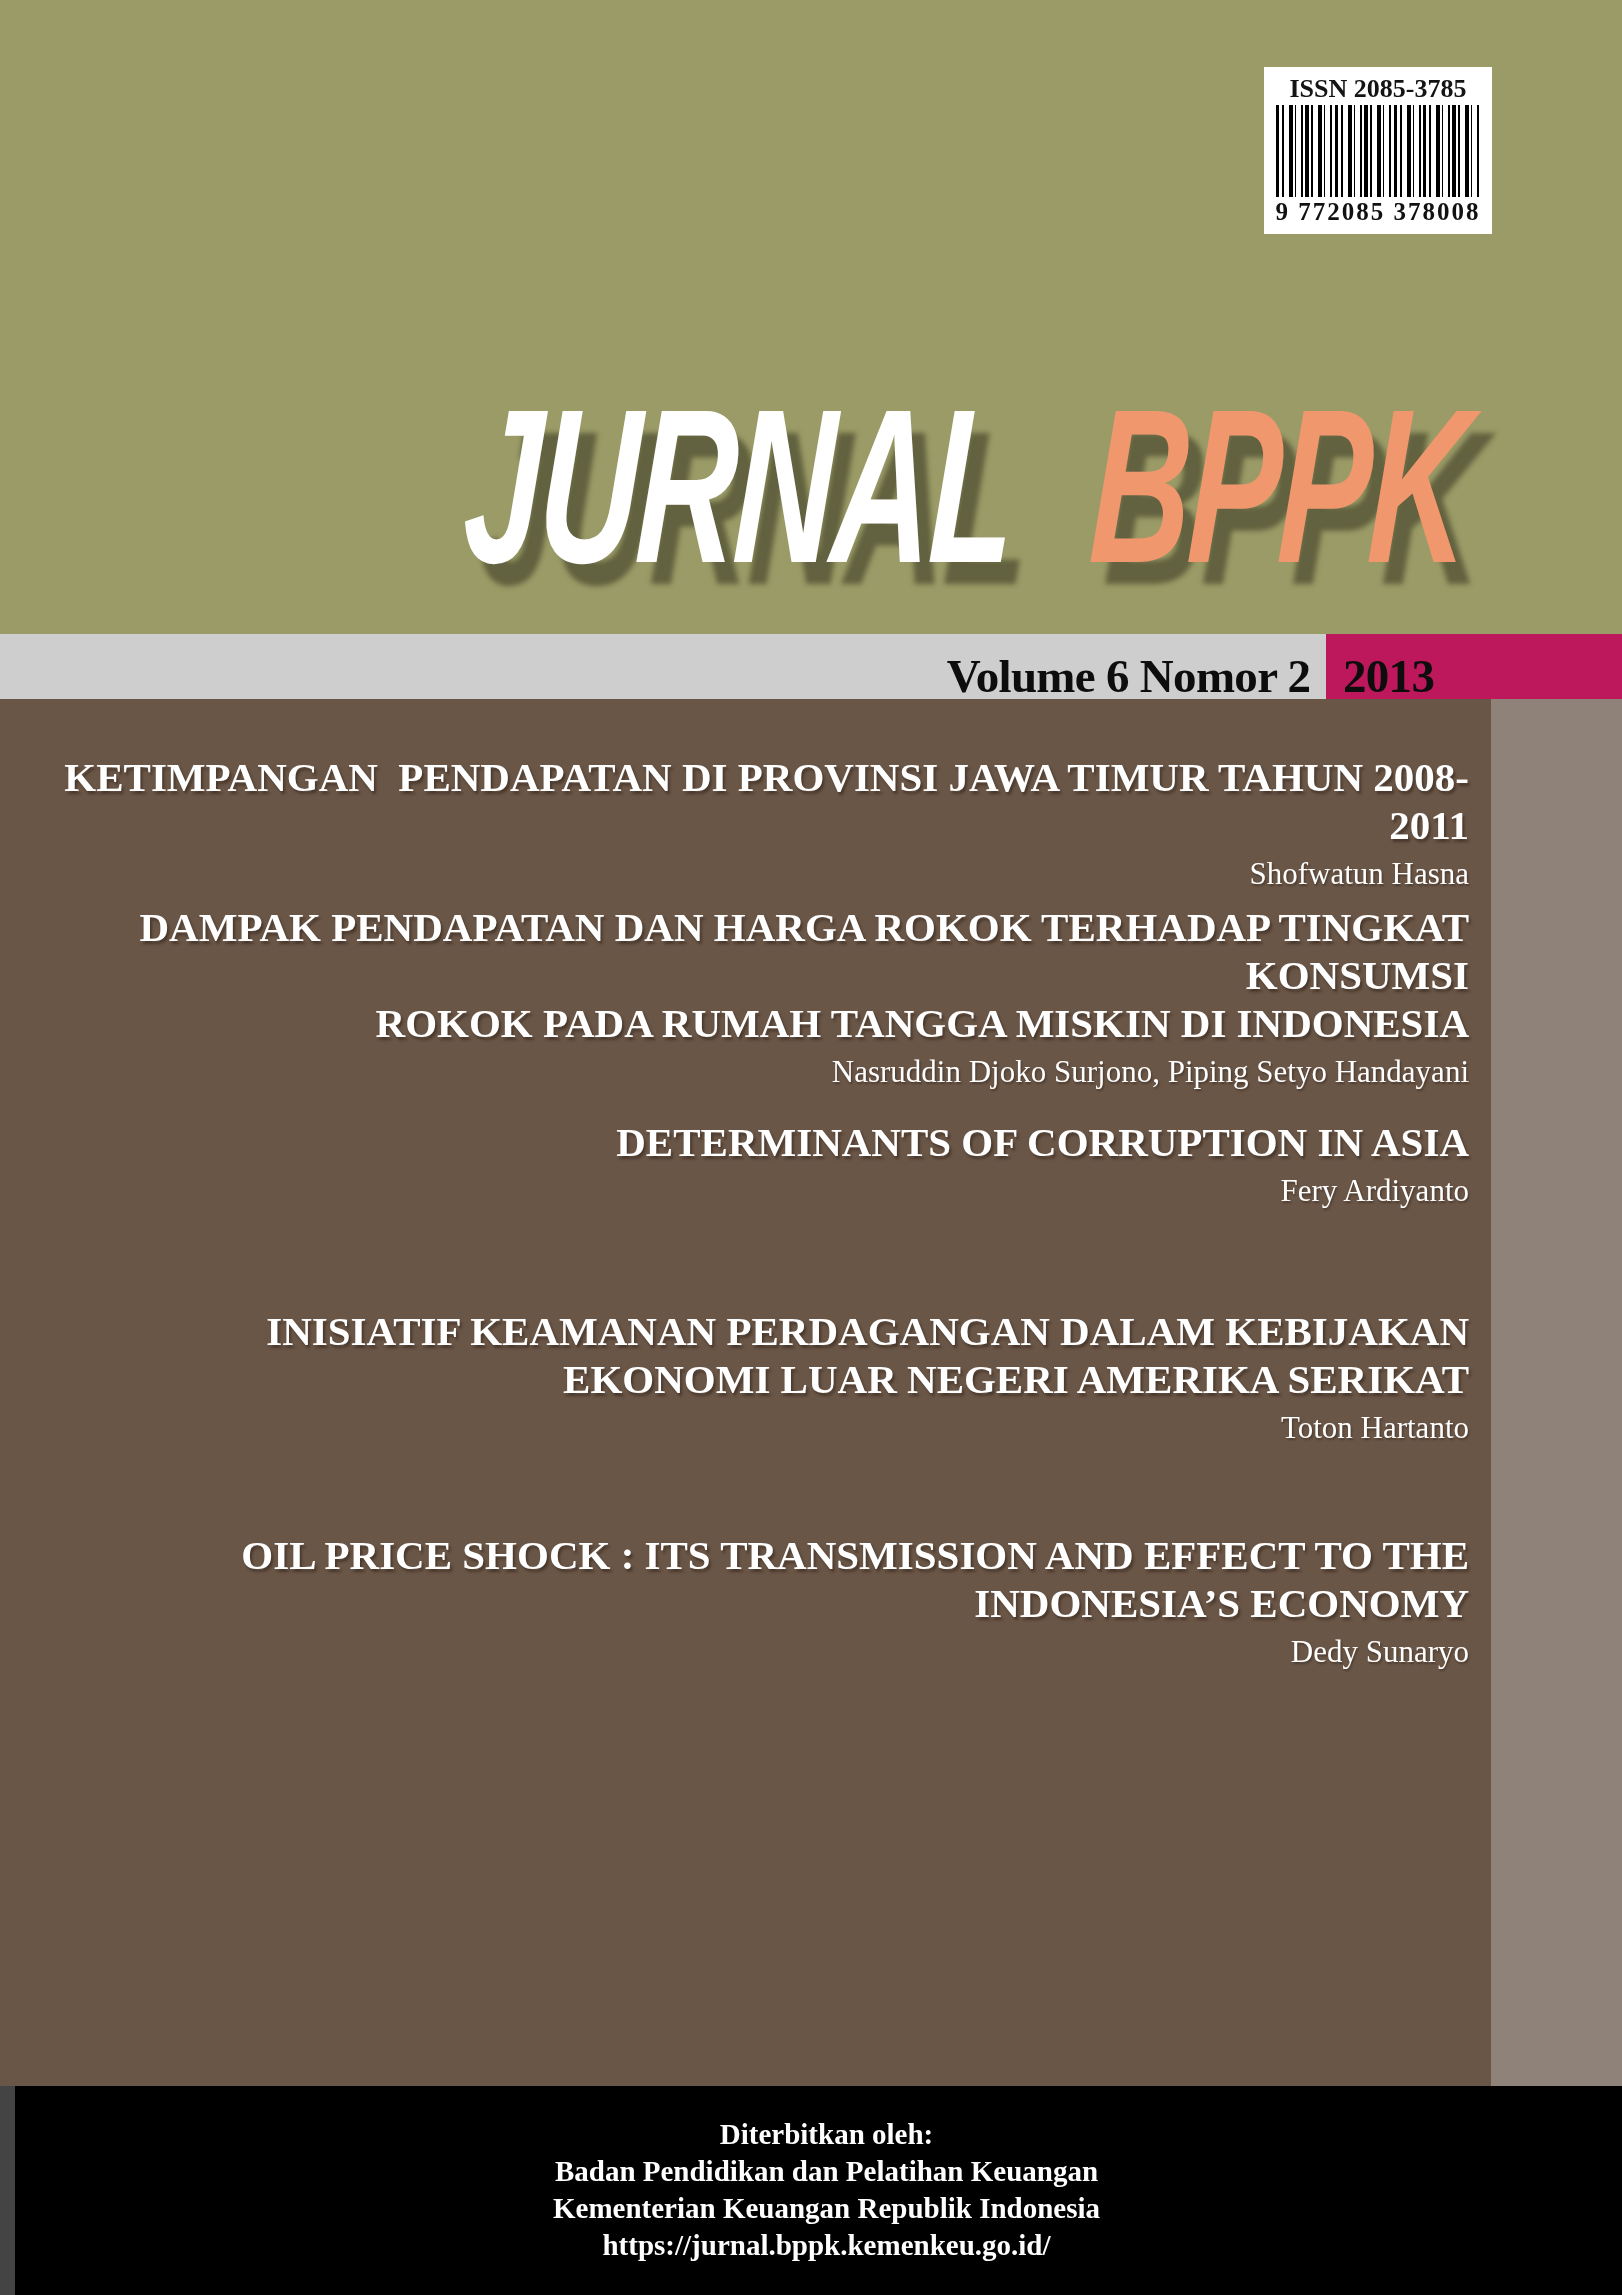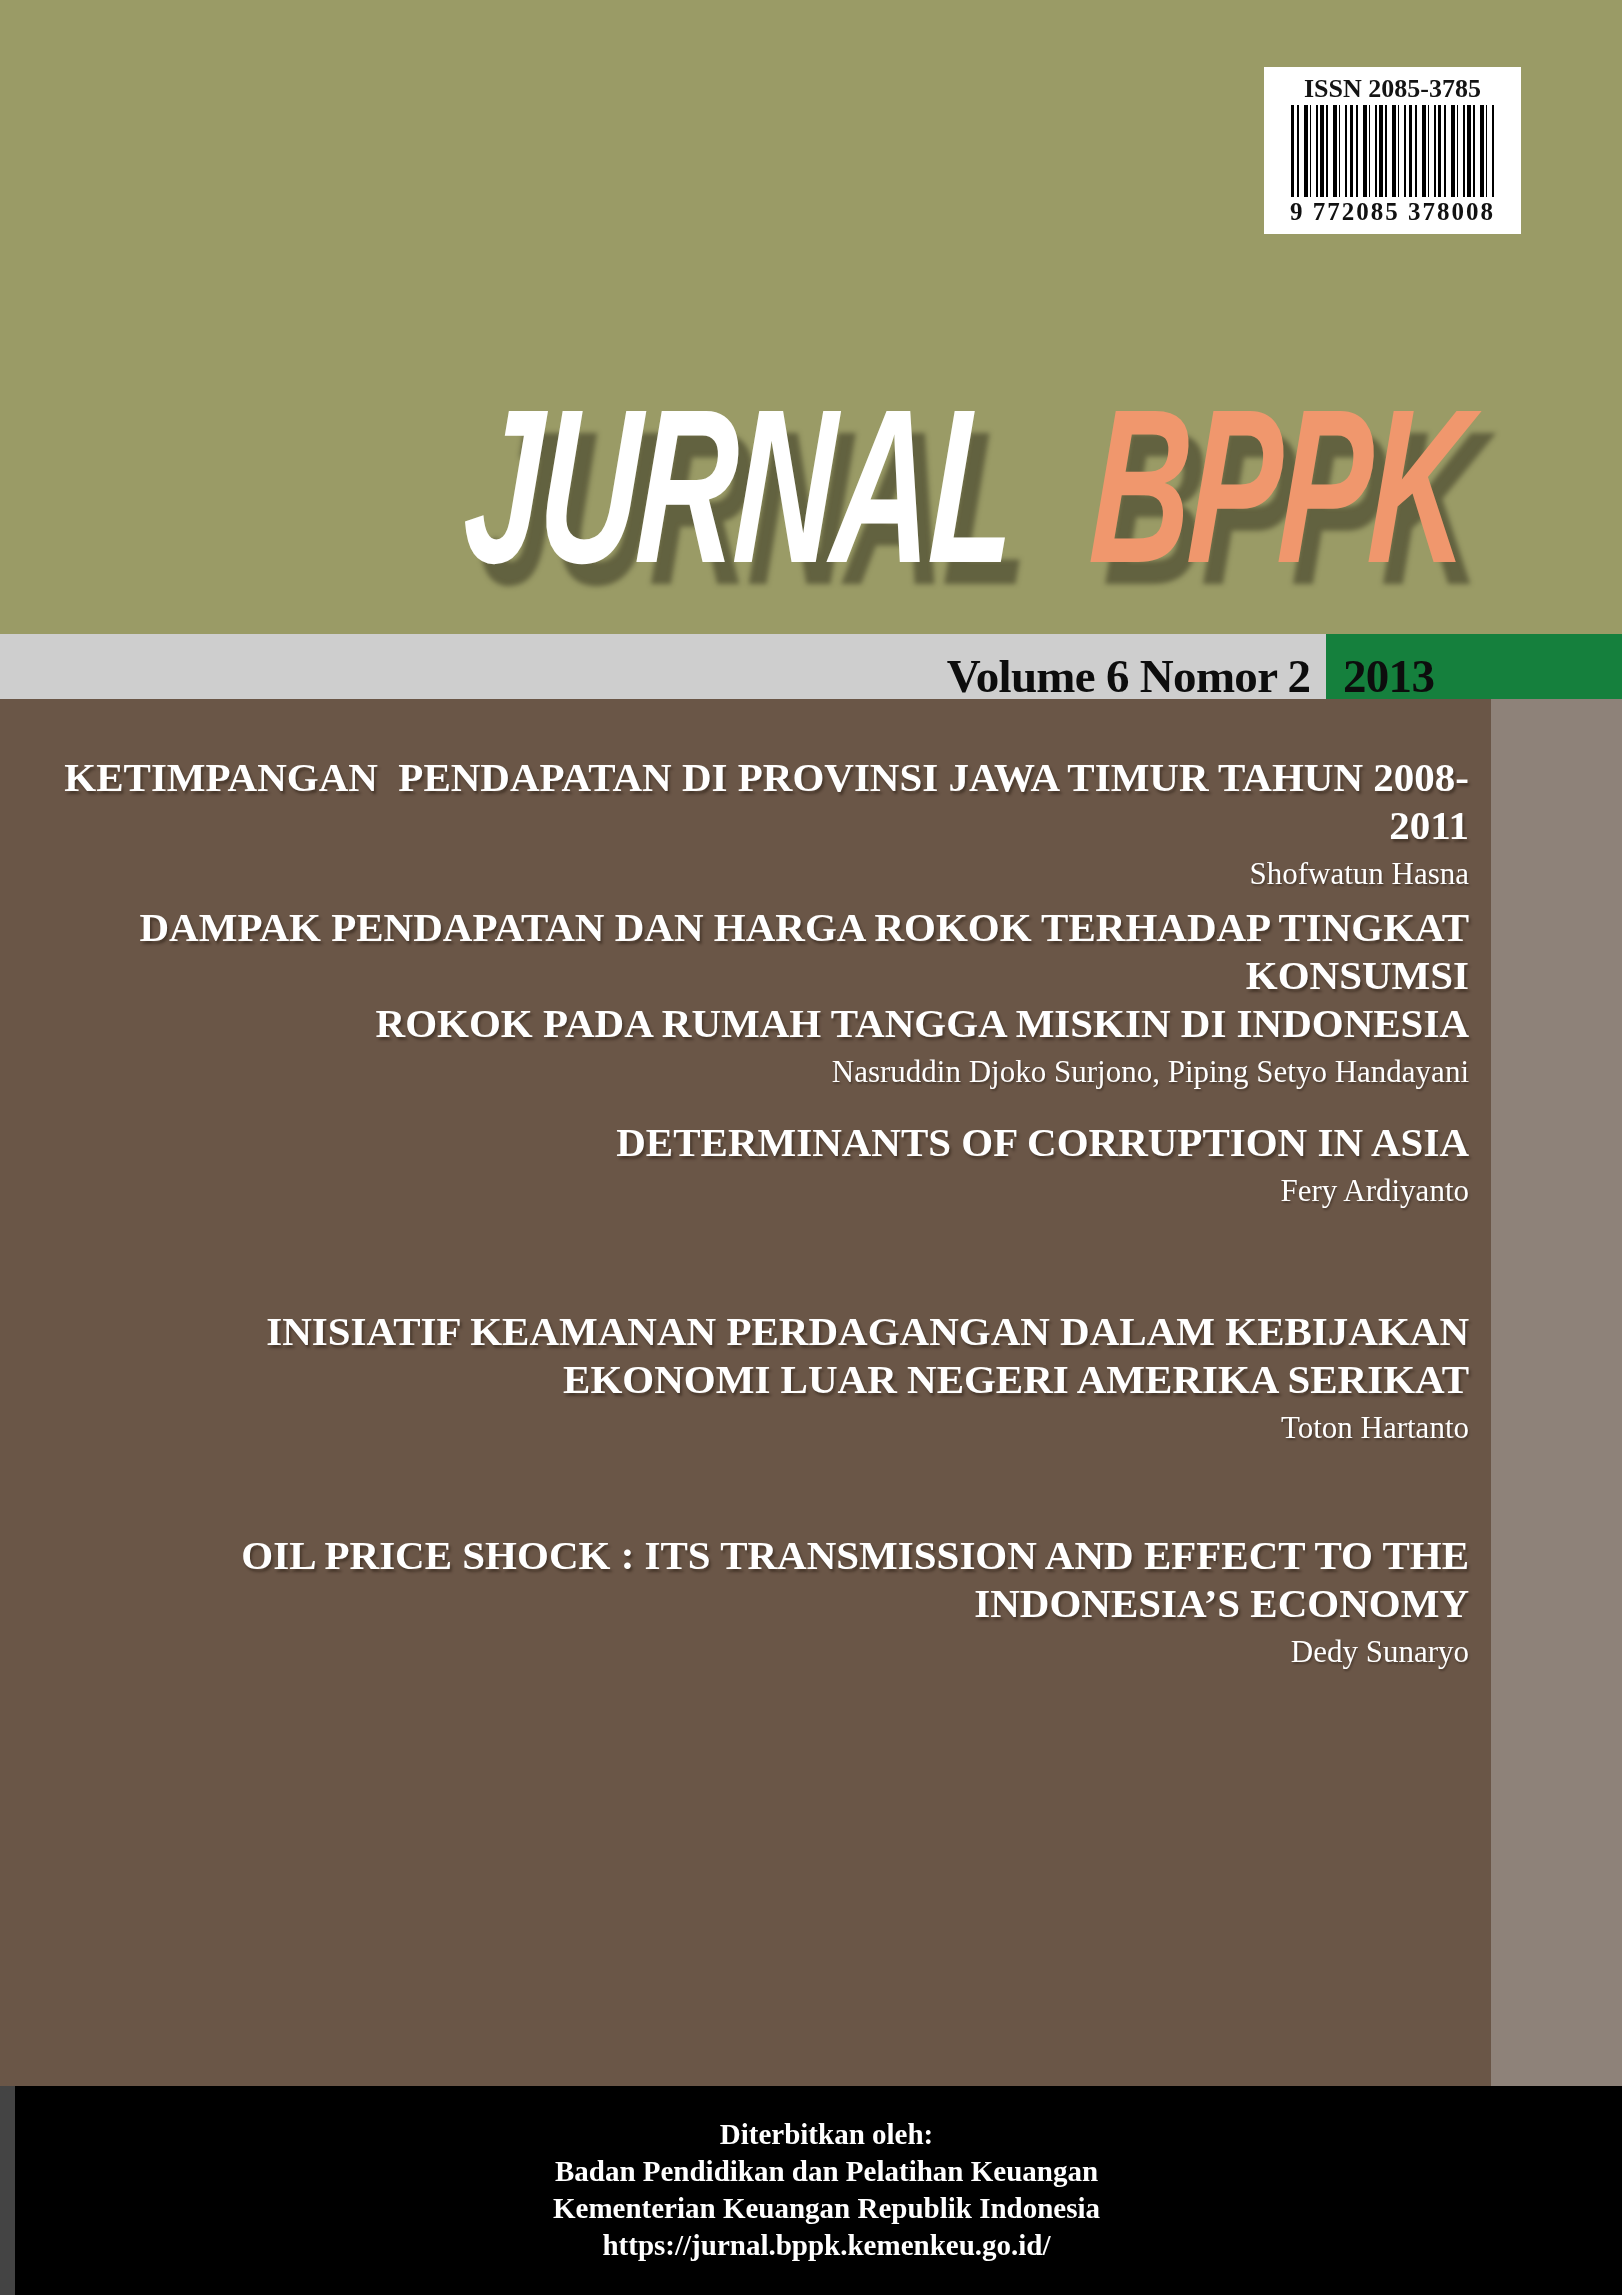--- a/index.html
+++ b/index.html
@@ -2,21 +2,21 @@
 <html style="font-size:10.5px"><head>
 <meta charset="utf-8">
 <style>
   html,body{margin:0;padding:0;background:#444;}
   .page{position:relative;width:1623px;height:2295px;overflow:hidden;
         font-family:"Liberation Serif",serif;}
 
   
   .top-olive{position:absolute;left:0;top:0;width:1623px;height:634px;background:#9a9b66;}
 
-  .issn-box{position:absolute;left:1264px;top:67px;width:257px;height:167px;
+  .issn-box{position:absolute;left:1264px;top:67px;width:228px;height:167px;
             background:#ffffff;text-align:center;}
   .issn-label{font-weight:bold;font-size:26px;line-height:29px;margin-top:6.5px;
               color:#141414;letter-spacing:0px;}
   .barcode-bars{margin:2.6px auto 0 auto;width:204px;height:92px;
     background:
       repeating-linear-gradient(90deg,
         #000 0 3.3px, #fff 3.3px 5.9px,
         #000 5.9px 7.9px, #fff 7.9px 13px,
         #000 13px 17px, #fff 17px 19px,
         #000 19px 20px, #fff 20px 25px,
@@ -30,21 +30,21 @@
             font-size:196px;line-height:0.92;
             transform:scale(0.71,1.12) skewX(-4deg);transform-origin:right top;
             letter-spacing:-3.9px;}
   .masthead .w1{color:#ffffff;text-shadow:22px 19.6px 6.5px rgba(62,60,38,0.60);}
   .masthead .w2{color:#f0976d;margin-left:111px;text-shadow:22px 19.6px 6.5px rgba(62,60,38,0.60);}
 
   
   .volume-band{position:absolute;left:0;top:634px;width:1623px;height:84px;display:flex;}
   .vol-left{width:1326px;height:100%;background:#cecece;display:flex;
             justify-content:flex-end;align-items:center;padding-right:15.7px;box-sizing:border-box;}
-  .vol-right{flex:1;height:100%;background:#15803d;display:flex;
+  .vol-right{flex:1;height:100%;background:#be185d;display:flex;
              align-items:center;padding-left:17px;box-sizing:border-box;}
   .vol-text{font-weight:bold;font-size:47px;color:#0d0d0d;letter-spacing:-0.7px;}
 
   
   .body-brown{position:absolute;left:0;top:699px;width:1491px;height:1387px;background:#6a5647;}
   .side-strip{position:absolute;left:1491px;top:699px;width:132px;height:1387px;background:#8e8279;}
 
   .article{position:absolute;right:154px;width:1413px;text-align:right;color:#ffffff;}
   .article .title-line{font-weight:bold;font-size:41px;line-height:48px;
                        letter-spacing:0px;text-shadow:2px 2.6px 2.6px rgba(30,20,12,0.45);}

